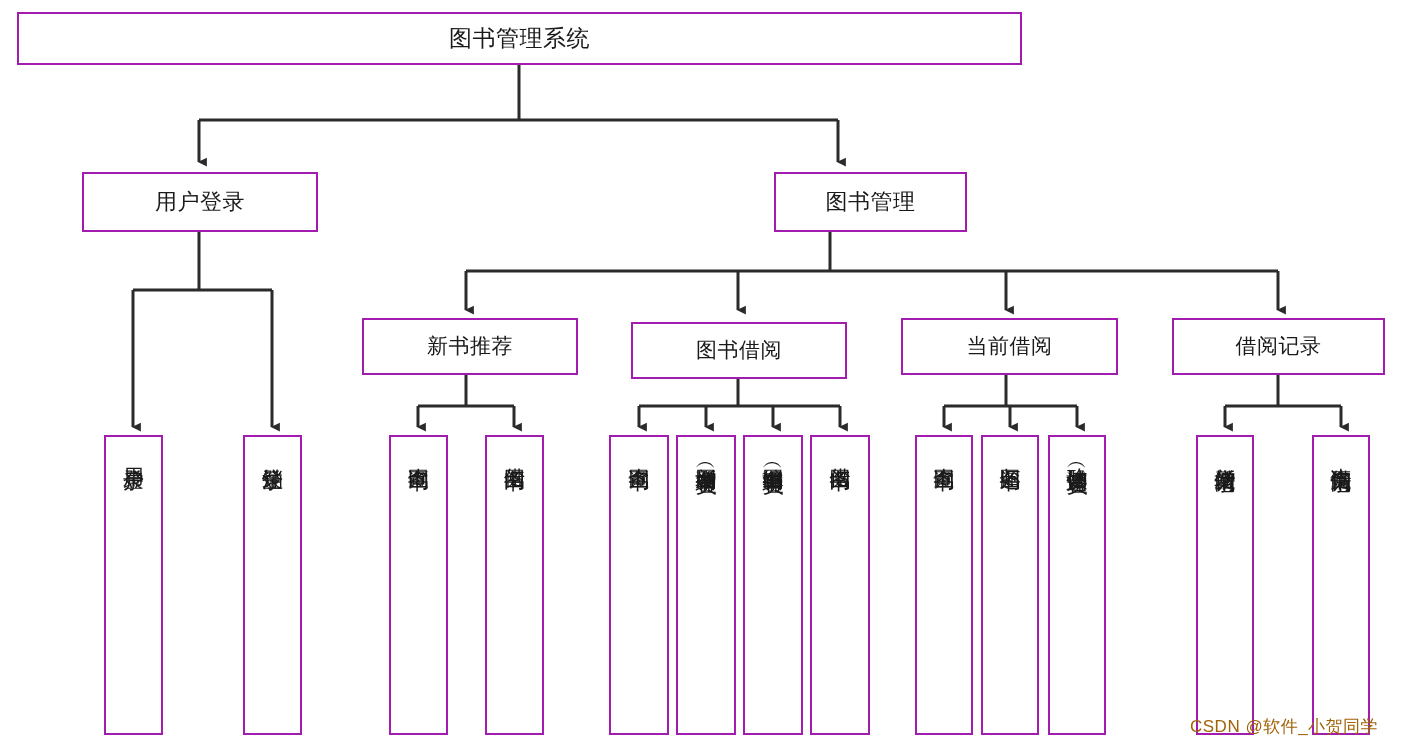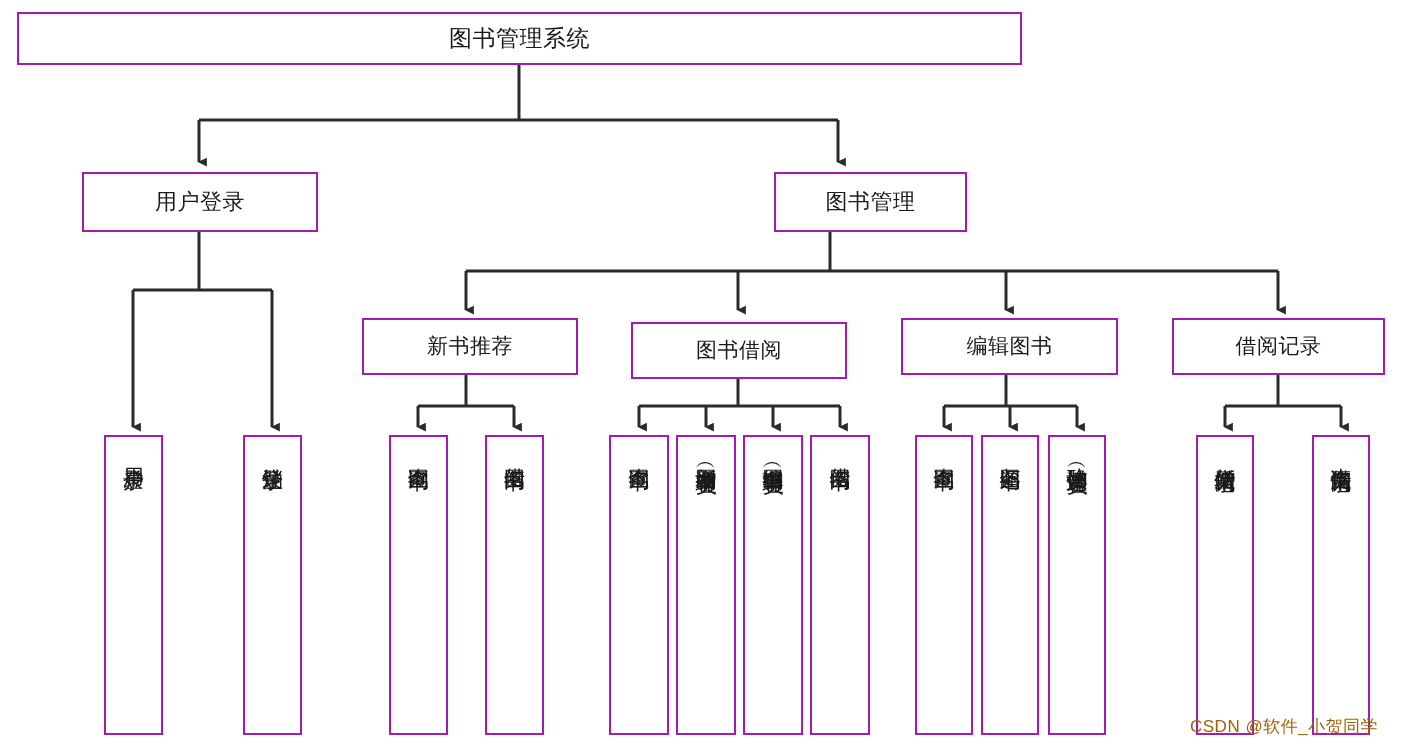--- a/index.html
+++ b/index.html
@@ -140,21 +140,21 @@
 
   <div class="node level2 horizontal" style="left:362px; top:318px; width:216px; height:57px;align-items:center;">
     <span class="node-label">新书推荐</span>
   </div>
 
   <div class="node level2 horizontal" style="left:631px; top:322px; width:216px; height:57px;">
     <span class="node-label">图书借阅</span>
   </div>
 
   <div class="node level2 horizontal" style="left:901px; top:318px; width:217px; height:57px;">
-    <span class="node-label">编辑图书</span>
+    <span class="node-label">当前借阅</span>
   </div>
 
   <div class="node level2 horizontal" style="left:1172px; top:318px; width:213px; height:57px;">
     <span class="node-label">借阅记录</span>
   </div>
 
   <div class="node leaf vertical" style="left:104px; top:435px; width:59px; height:300px;">
     <span class="node-label">用户登录</span>
   </div>
 

